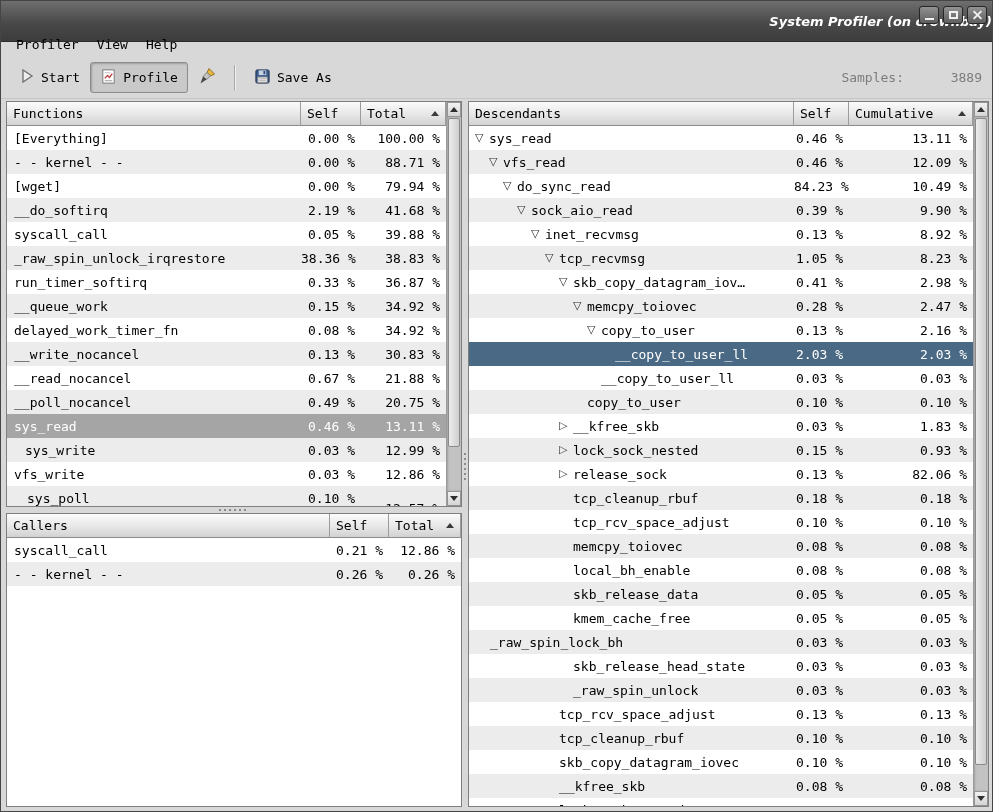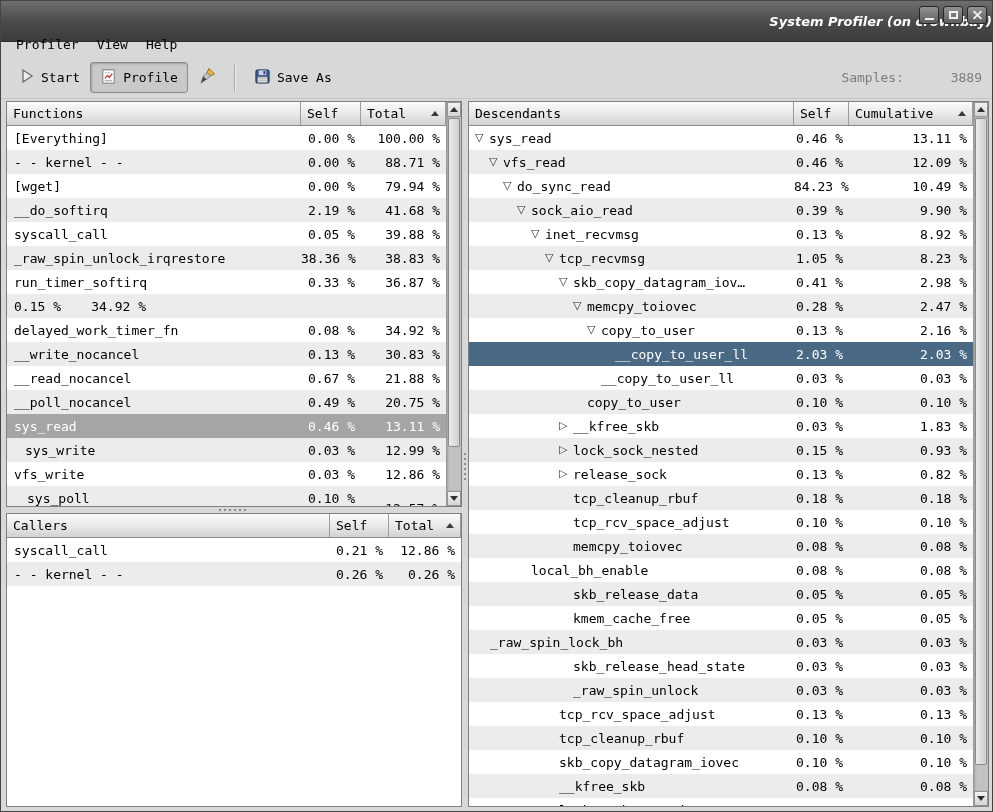--- a/index.html
+++ b/index.html
@@ -196,20 +196,21 @@
             <div class="cell name" style="width: 294px;">_raw_spin_unlock_irqrestore</div>
             <div class="cell num" style="width: 60px;">38.36 %</div>
             <div class="cell num" style="width: 85px;">38.83 %</div>
           </div>
           <div class="trow">
             <div class="cell name" style="width: 294px;">run_timer_softirq</div>
             <div class="cell num" style="width: 60px;">0.33 %</div>
             <div class="cell num" style="width: 85px; text-align: right;">36.87 %</div>
           </div>
           <div class="trow alt">
+            <div class="cell name" style="width: 294px;">__queue_work</div>
             <div class="cell num" style="width: 60px;">0.15 %</div>
             <div class="cell num" style="width: 85px;">34.92 %</div>
           </div>
           <div class="trow">
             <div class="cell name" style="width: 294px;">delayed_work_timer_fn</div>
             <div class="cell num" style="width: 60px;">0.08 %</div>
             <div class="cell num" style="width: 85px;">34.92 %</div>
           </div>
           <div class="trow alt">
             <div class="cell name" style="width: 294px;">__write_nocancel</div>
@@ -424,21 +425,21 @@
             </div>
             <div class="cell num" style="width: 55px;">0.15 %</div>
             <div class="cell num" style="width: 124px;">0.93 %</div>
           </div>
           <div class="trow">
             <div class="cell name" style="width: 325px; padding-left: 90px;">
               <span class="expander">▷</span>
               <span class="fn">release_sock</span>
             </div>
             <div class="cell num" style="width: 55px;">0.13 %</div>
-            <div class="cell num" style="width: 124px;">0.82 %</div>
+            <div class="cell num" style="width: 124px;">82.06 %</div>
           </div>
           <div class="trow alt">
             <div class="cell name" style="width: 325px; padding-left: 90px;">
               <span class="expander"></span>
               <span class="fn">tcp_cleanup_rbuf</span>
             </div>
             <div class="cell num" style="width: 55px;">0.18 %</div>
             <div class="cell num" style="width: 124px;">0.18 %</div>
           </div>
           <div class="trow">
@@ -451,21 +452,21 @@
           </div>
           <div class="trow alt">
             <div class="cell name" style="width: 325px; padding-left: 90px;">
               <span class="expander"></span>
               <span class="fn">memcpy_toiovec</span>
             </div>
             <div class="cell num" style="width: 55px;">0.08 %</div>
             <div class="cell num" style="width: 124px;">0.08 %</div>
           </div>
           <div class="trow">
-            <div class="cell name" style="width: 325px; padding-left: 48px;">
+            <div class="cell name" style="width: 325px; padding-left: 90px;">
               <span class="expander"></span>
               <span class="fn">local_bh_enable</span>
             </div>
             <div class="cell num" style="width: 55px;">0.08 %</div>
             <div class="cell num" style="width: 124px;">0.08 %</div>
           </div>
           <div class="trow alt">
             <div class="cell name" style="width: 325px; padding-left: 90px;">
               <span class="expander"></span>
               <span class="fn">skb_release_data</span>

